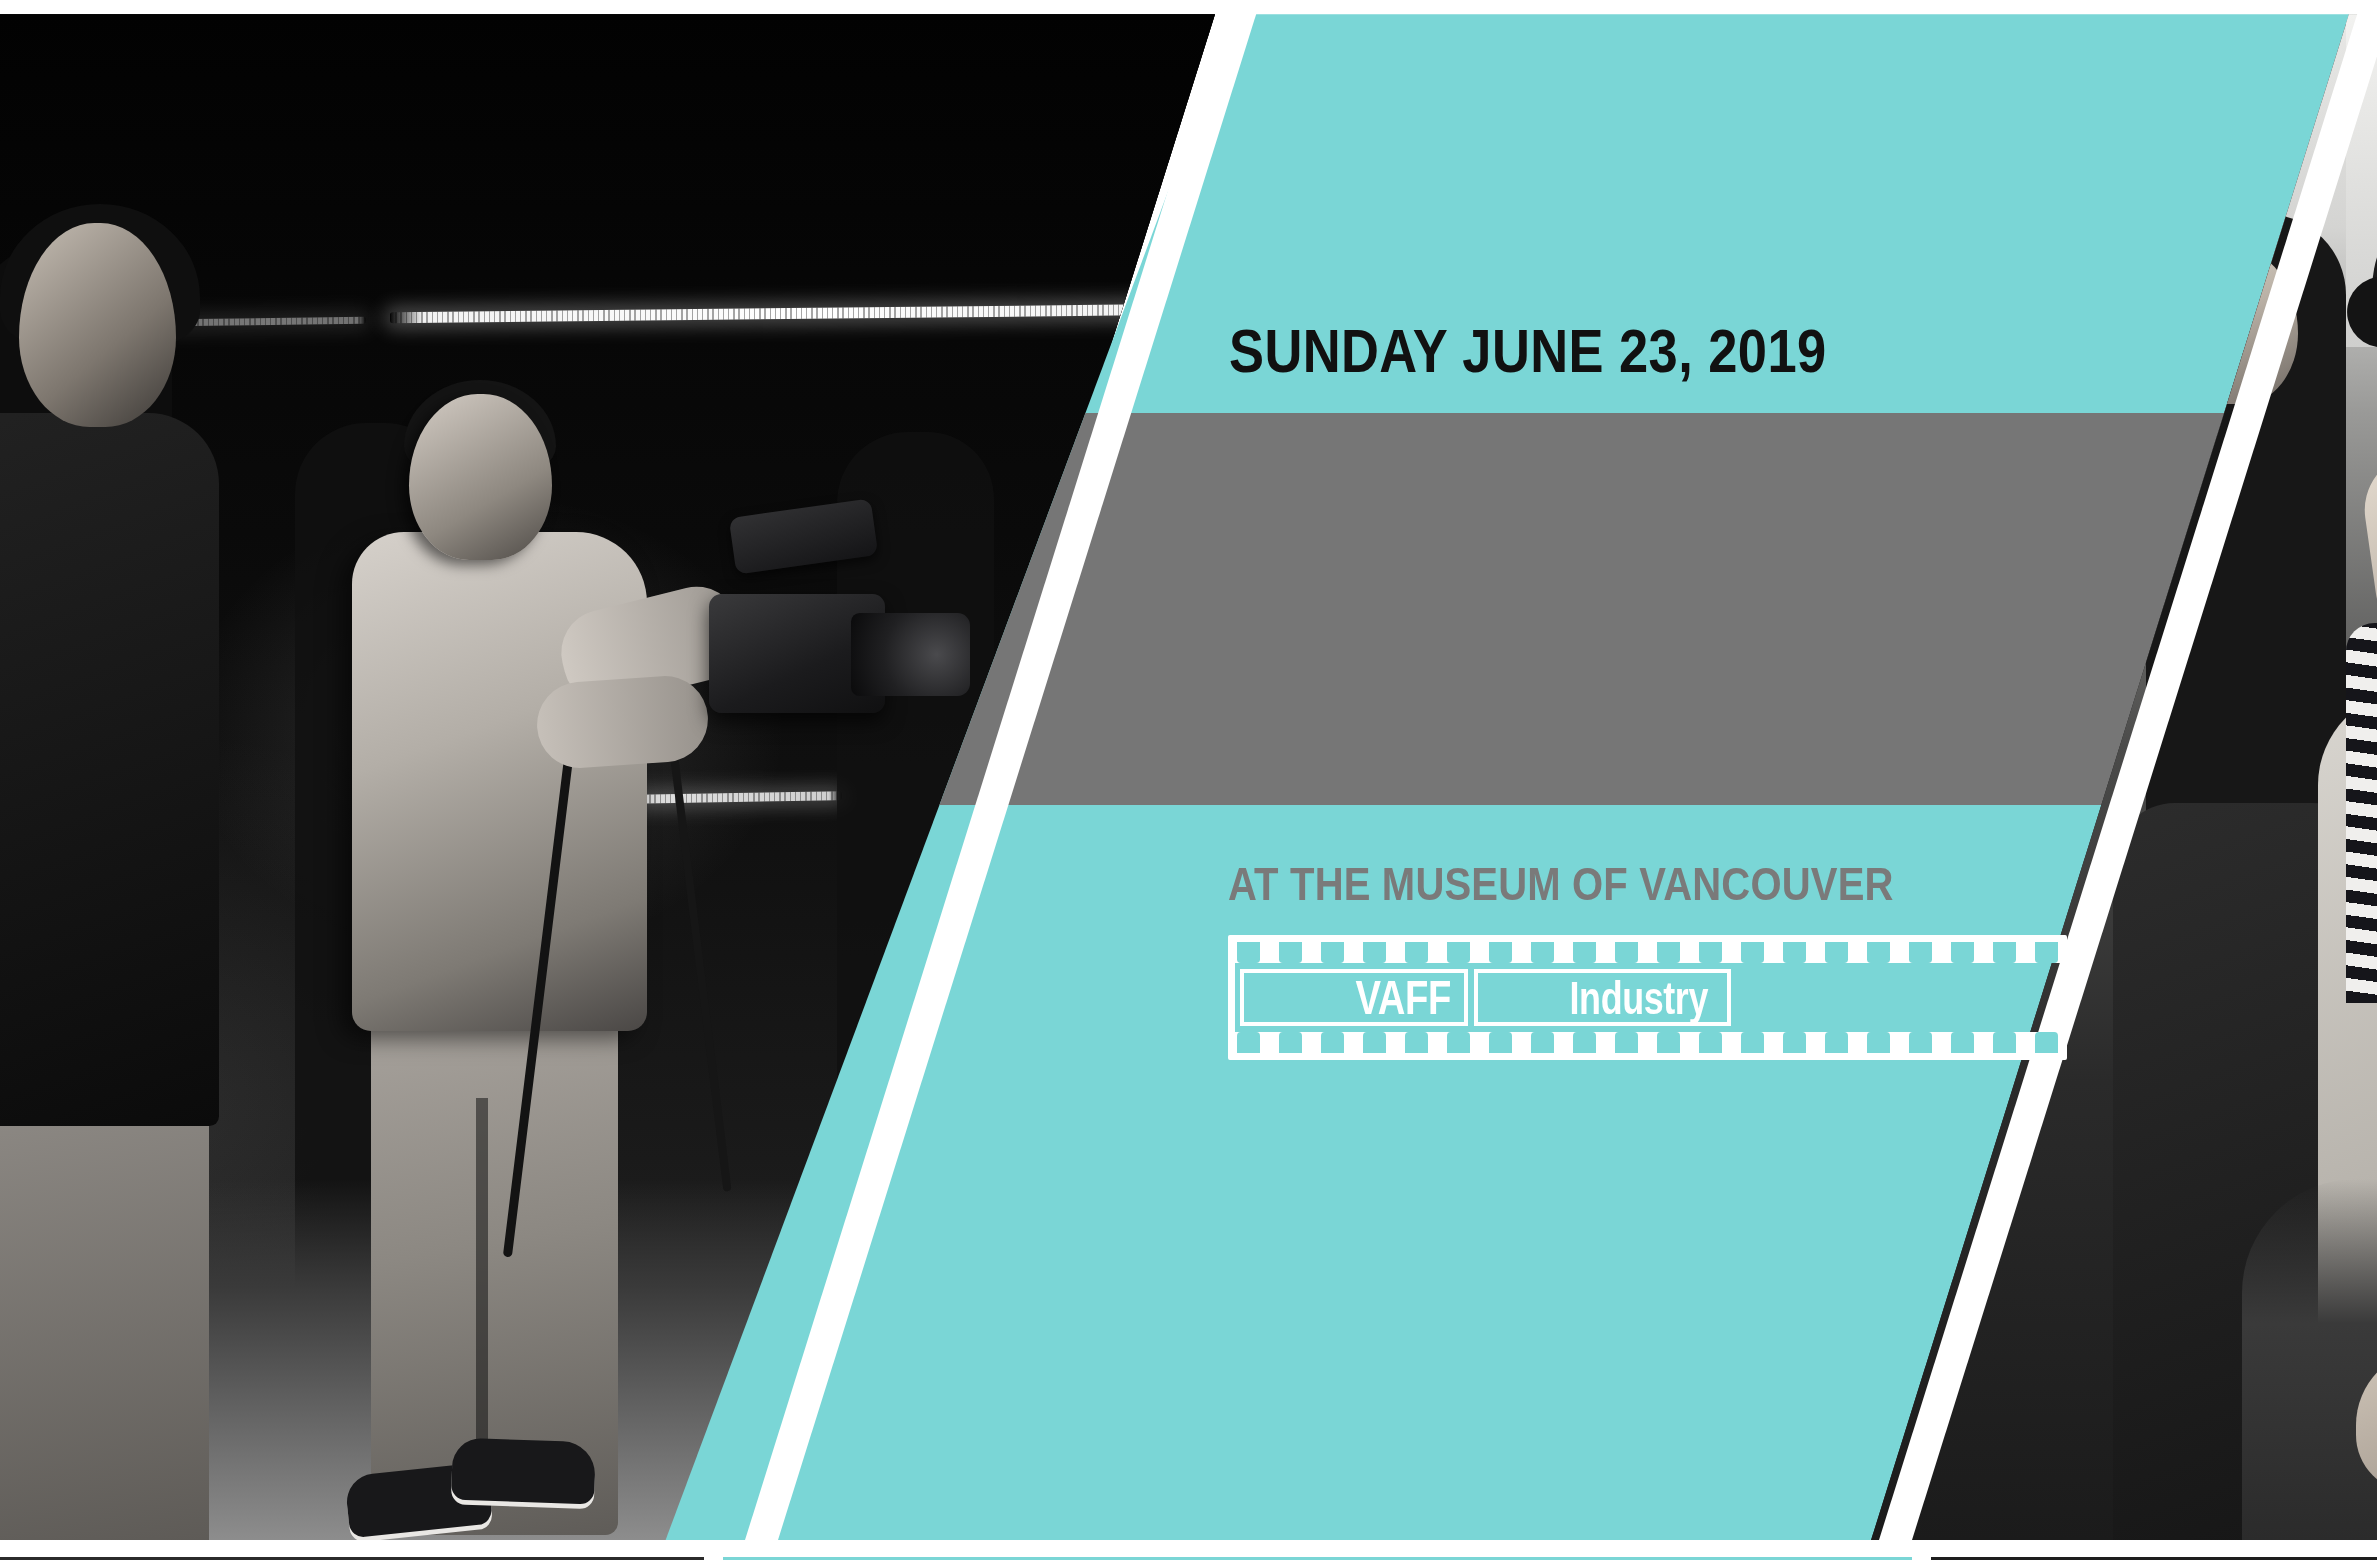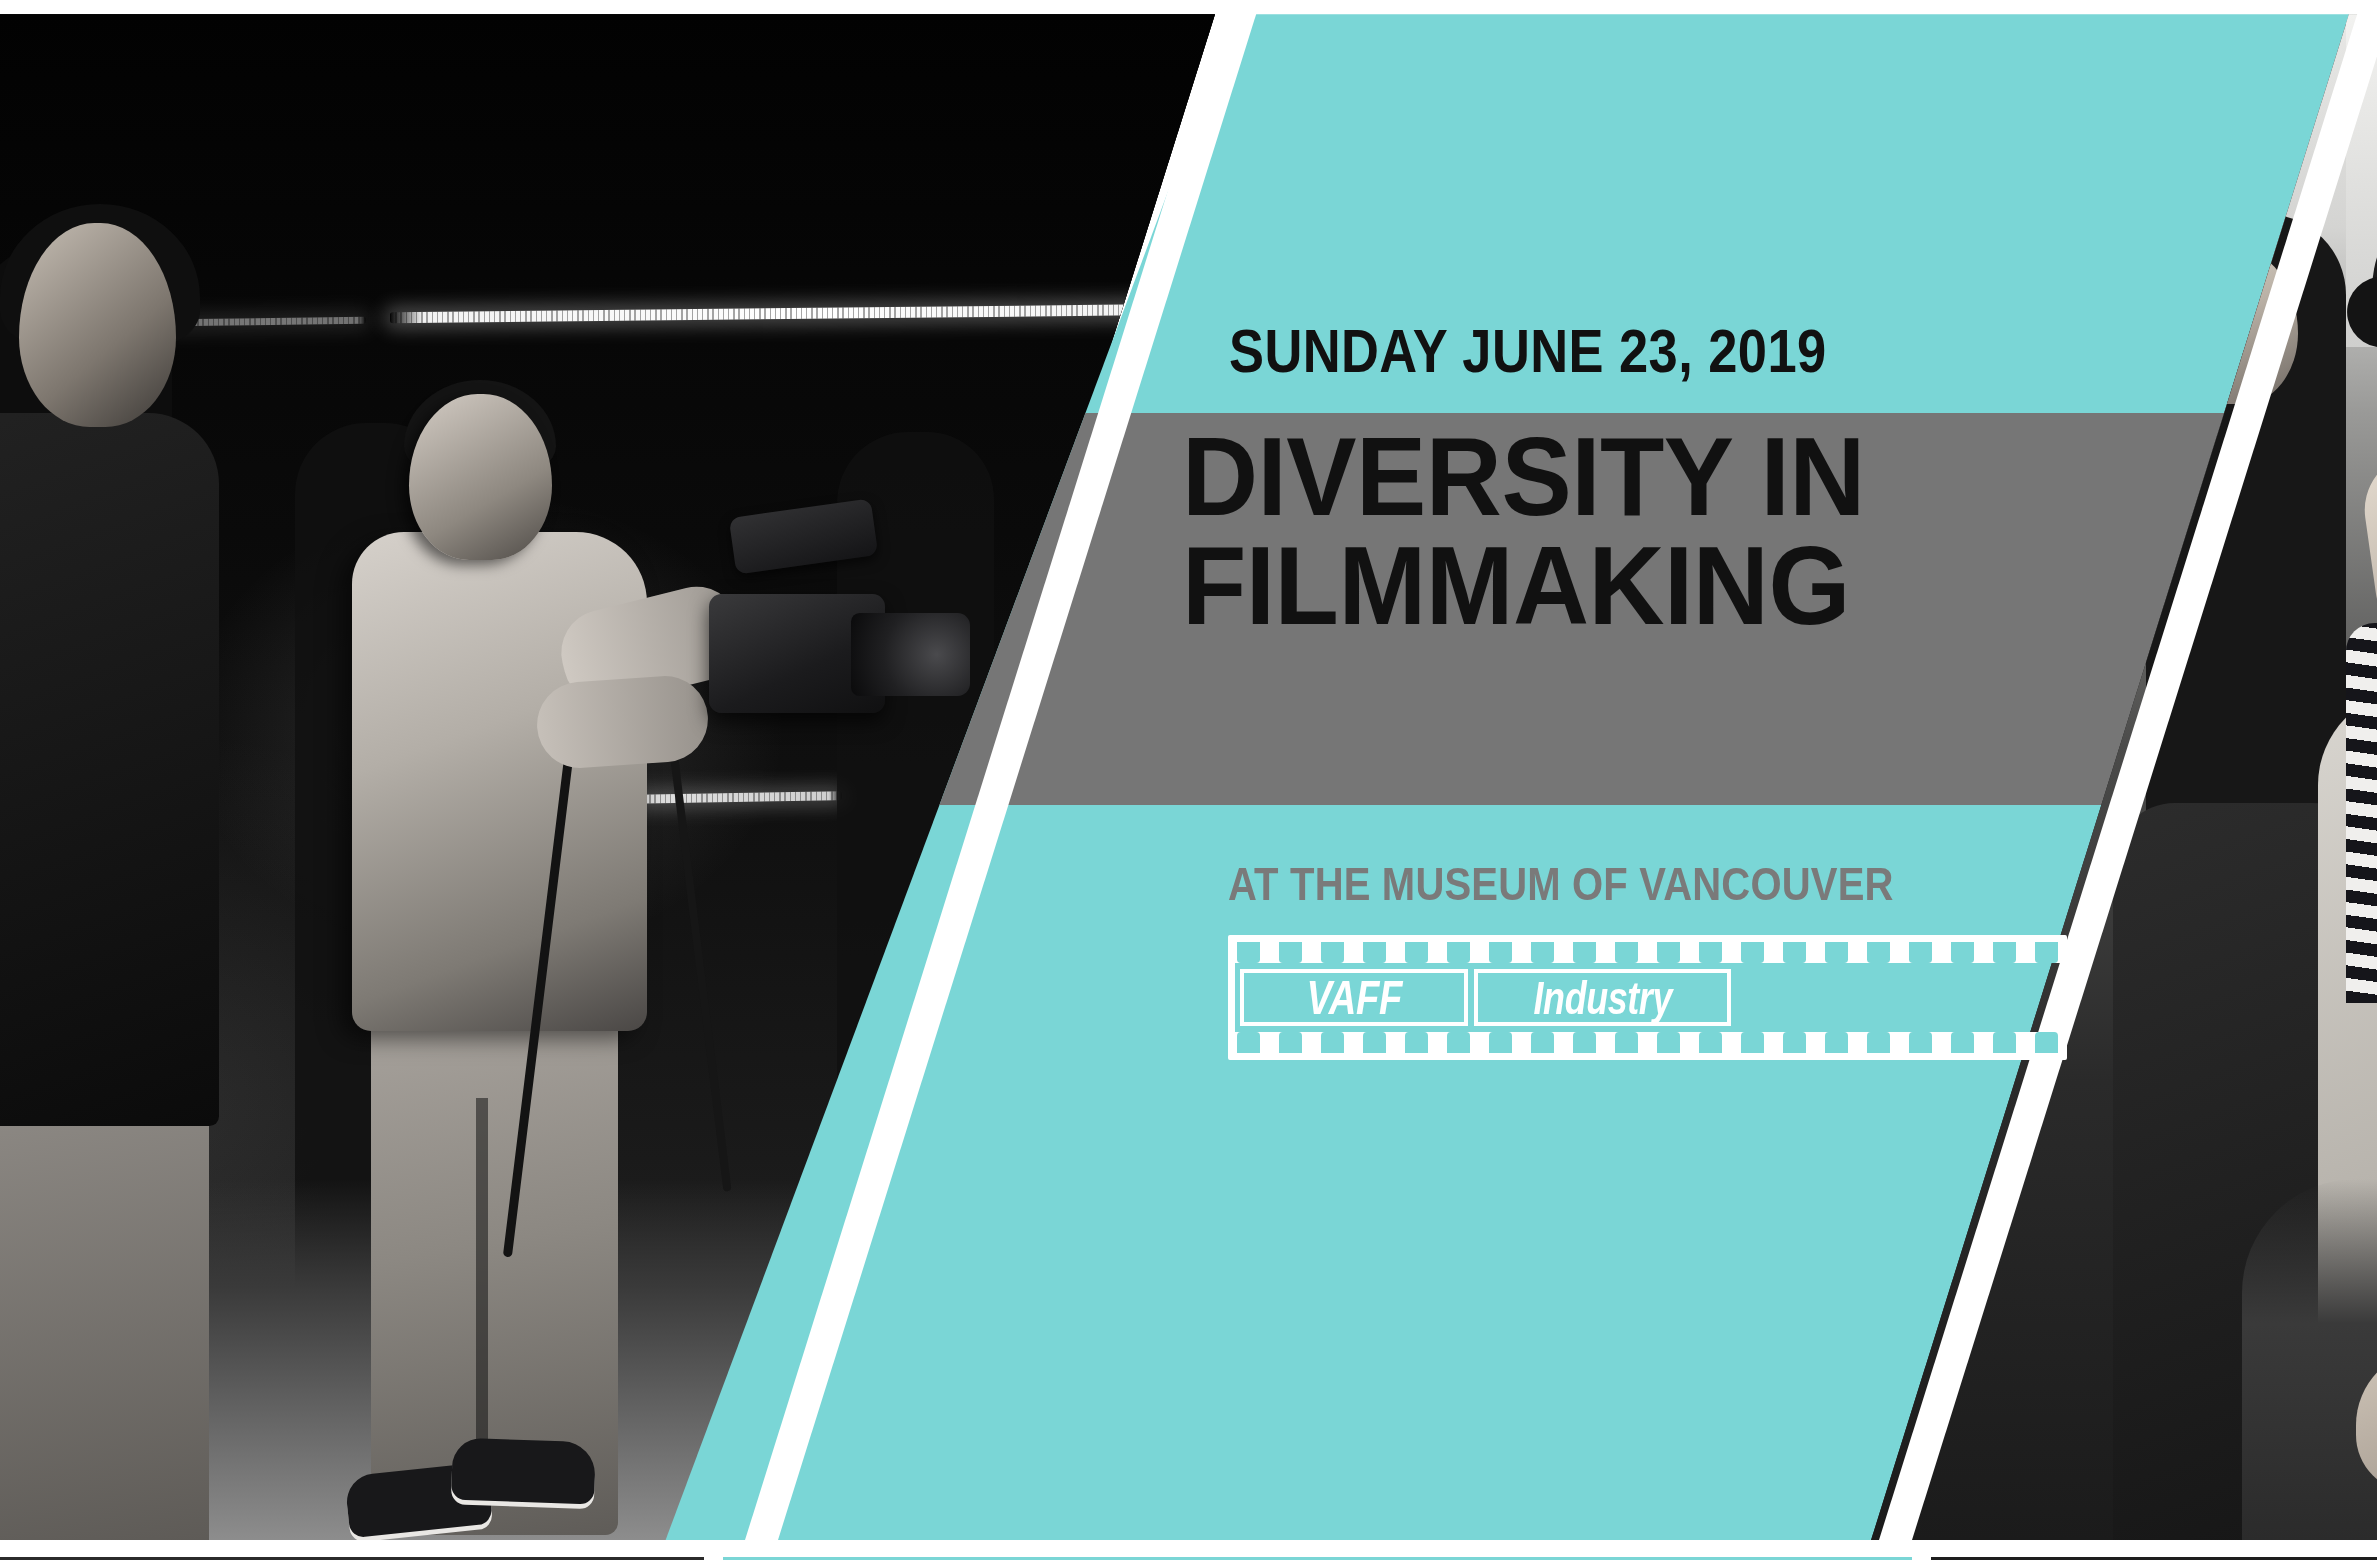--- a/index.html
+++ b/index.html
@@ -263,23 +263,22 @@
     left:4.8px; right:4.8px; top:27px; bottom:27px;
     display:flex;
     gap:6.7px;
   }
   .frame{
     position:relative;
     border:4.8px solid #ffffff;
     background:transparent;
     display:flex;
     align-items:center;
-    justify-content:center;
+    justify-content:flex-end;
     overflow:hidden;
-    font-style:italic;
   }
   .frame.f1{ flex:0 0 228px; }
   .frame.f2{ flex:0 0 257px; }
   .frame.f3{ flex:1 1 auto; }
   .frame-label{
     color:#ffffff;
     font-weight:700;
     font-size:46px;
     line-height:1;
     white-space:nowrap;
@@ -497,24 +496,20 @@
       </div>
     </div>
 
     <div class="sep left-sep"></div>
     <div class="sep right-sep"></div>
 
     <div class="textblock">
 
       <div class="date">SUNDAY JUNE 23, 2019</div>
 
-      <div class="headline">
-        <span class="ln">DIVERSITY IN</span>
-        <span class="ln">FILMMAKING</span>
-      </div>
 
       <div class="venue">AT THE MUSEUM OF VANCOUVER</div>
 
       <div class="logo">
         <div class="filmstrip">
 
           <div class="perfs top">
             <span class="hole"></span>
               <span class="hole"></span>
               <span class="hole"></span>

